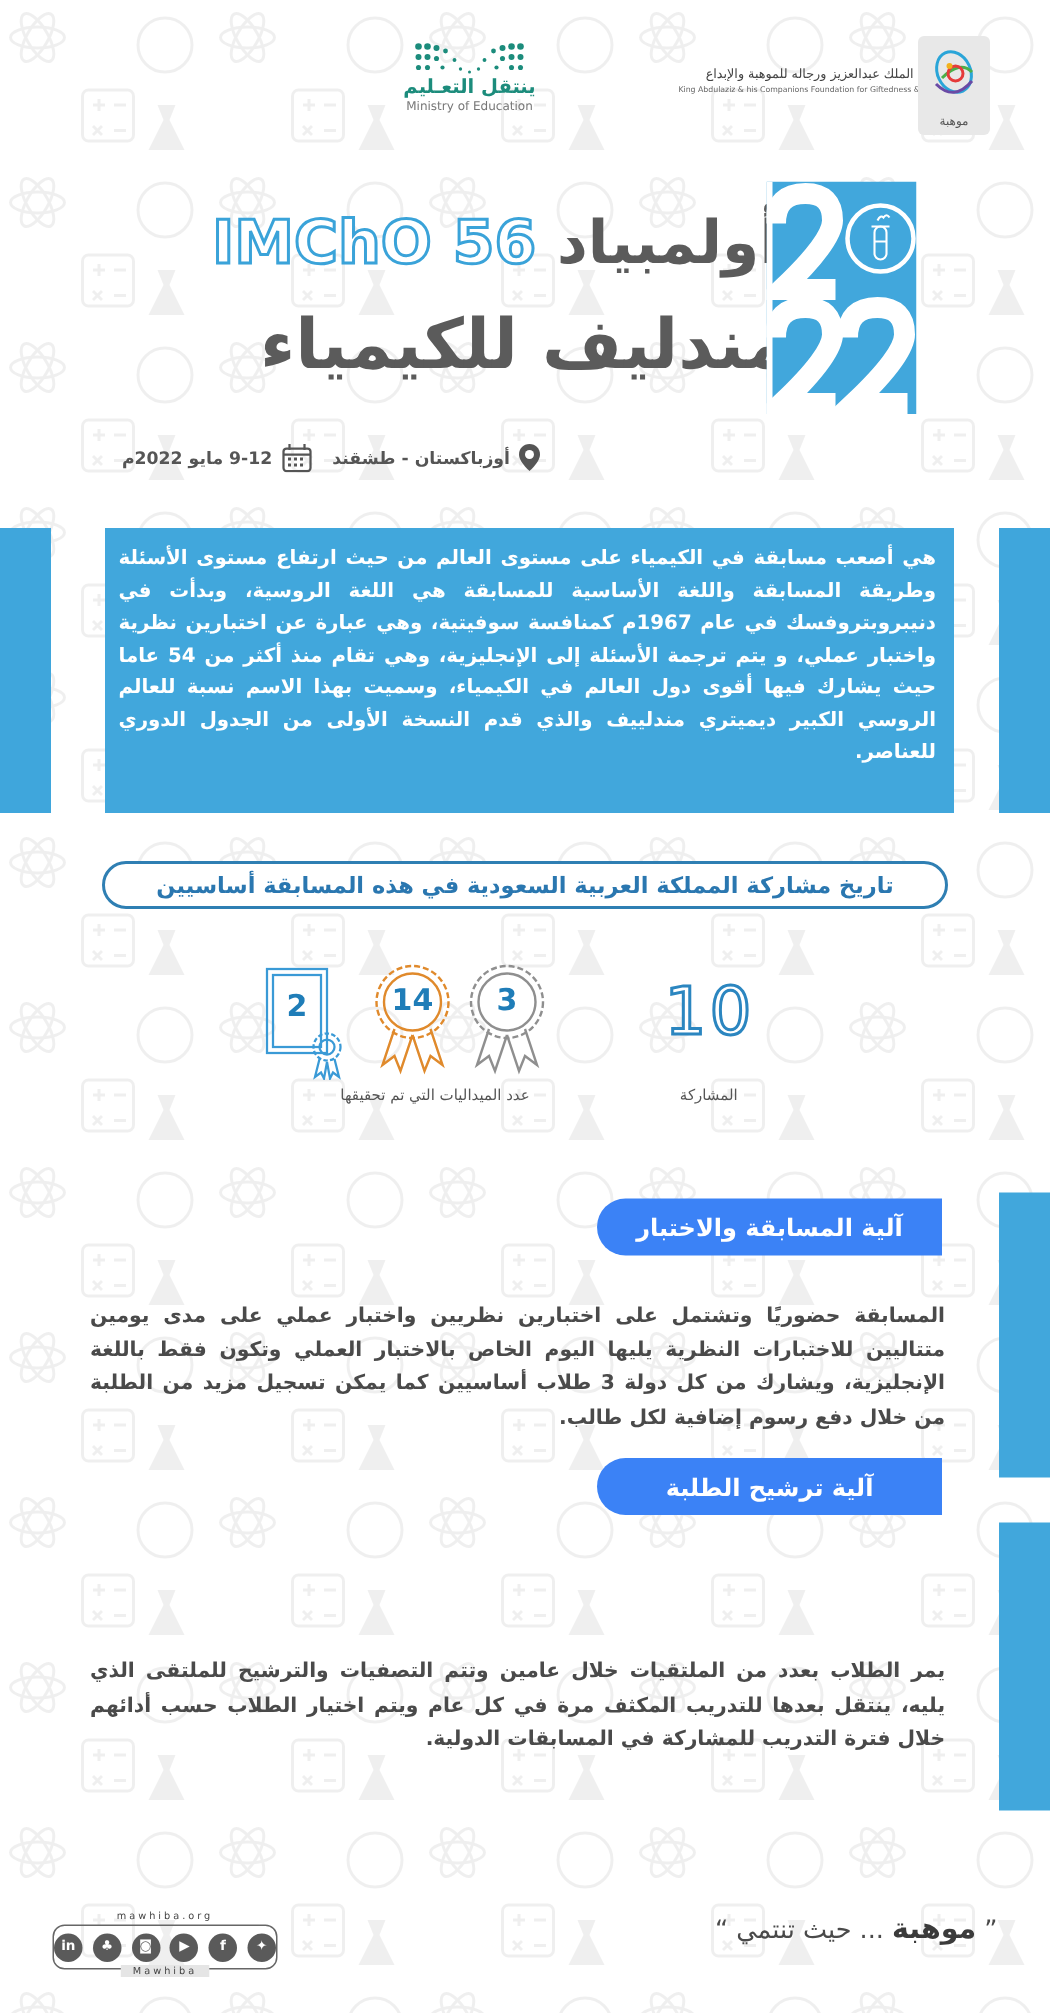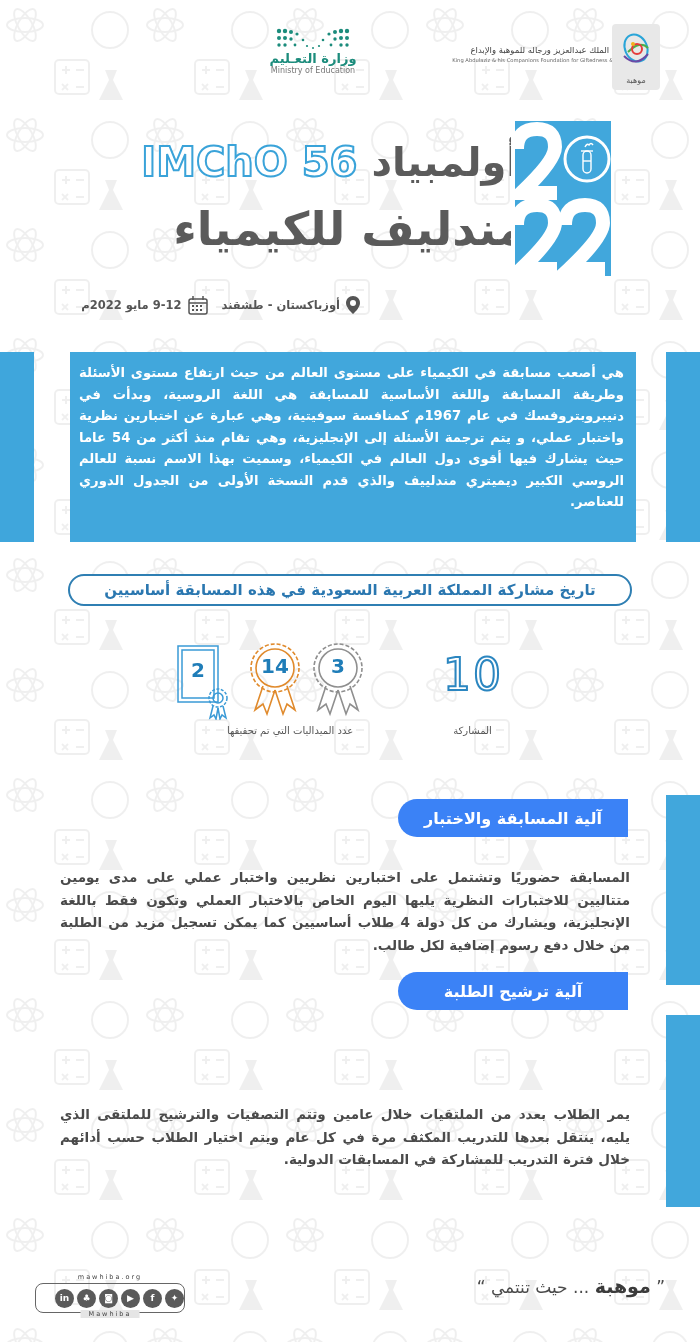--- a/index.html
+++ b/index.html
@@ -115,21 +115,21 @@
     font-size: 13.5px; font-weight: bold; color: #4a4a4a; line-height: 22.5px;
   }
   .bt1 { top: 866px; }
   .bt2 { top: 1103px; }
 
   
   .footer-social { left: 35px; top: 1273px; width: 150px; height: 50px; }
   .footer-url { font-size: 6.5px; letter-spacing: 2px; text-align: center; color: #444; display: block; height: 10px; }
   .social-frame {
     position: relative; border: 1px solid #666; border-radius: 8px; height: 30px; width: 150px;
-    display: flex; align-items: center; justify-content: flex-end; gap: 3px;
+    display: flex; align-items: center; justify-content: space-between; gap: 3px;
   }
   .social-icon {
     width: 19px; height: 19px; border-radius: 50%; background: #5a5a5a; color: #fff;
     font-size: 9px; font-weight: bold; display: flex; align-items: center; justify-content: center;
     font-family: "DejaVu Sans", sans-serif;
   }
   .social-handle {
     position: absolute; left: 50%; bottom: -6px; transform: translateX(-50%);
     background: #e5e5e5; padding: 0 8px; font-size: 6.5px; letter-spacing: 2px; color: #444; white-space: nowrap;
   }
@@ -182,21 +182,21 @@
         <circle cx="10" cy="17" r="1.7"></circle>
         <circle cx="20" cy="17" r="1.4"></circle>
         <circle cx="32" cy="18" r="1.1"></circle>
       <circle cx="72" cy="17" r="1.7"></circle>
         <circle cx="66" cy="17" r="1.7"></circle>
         <circle cx="56" cy="17" r="1.4"></circle>
         <circle cx="44" cy="18" r="1.1"></circle>
       <circle cx="38" cy="20" r="1"></circle>
     </g>
   </svg>
-  <div class="moe-ar">وزارة التعـليم</div>
+  <div class="moe-ar">ينتقل التعـليم</div>
   <div class="moe-en">Ministry of Education</div>
 </div>
 
 <div class="abs kaf-text">
   <div class="kaf-ar">مؤسسة الملك عبدالعزيز ورجاله للموهبة والإبداع</div>
   <div class="kaf-en">King Abdulaziz &amp; his Companions Foundation for Giftedness &amp; Creativity</div>
 </div>
 <div class="abs mawhiba-badge">
   <svg width="36" height="40" viewBox="0 0 36 40" style="margin-top:6px">
     <ellipse cx="18" cy="18" rx="11" ry="14" fill="none" stroke="#2aa5d8" stroke-width="2" transform="rotate(-25 18 18)"></ellipse>
@@ -301,21 +301,21 @@
     </g>
   </svg>
   <div class="medal-num" style="left:-6px;top:16px">2</div>
 </div>
 <div class="abs medals-label">عدد الميداليات التي تم تحقيقها</div>
 
 <div class="abs right-strip rs1"></div>
 <div class="abs section-header sh1">
   <span>آلية المسابقة والاختبار</span>
 </div>
-<p class="abs body-text bt1">المسابقة حضوريًا وتشتمل على اختبارين نظريين واختبار عملي على مدى يومين متتاليين للاختبارات النظرية يليها اليوم الخاص بالاختبار العملي وتكون فقط باللغة الإنجليزية، ويشارك من كل دولة 4 طلاب أساسيين كما يمكن تسجيل مزيد من الطلبة من خلال دفع رسوم إضافية لكل طالب.</p>
+<p class="abs body-text bt1">المسابقة حضوريًا وتشتمل على اختبارين نظريين واختبار عملي على مدى يومين متتاليين للاختبارات النظرية يليها اليوم الخاص بالاختبار العملي وتكون فقط باللغة الإنجليزية، ويشارك من كل دولة 3 طلاب أساسيين كما يمكن تسجيل مزيد من الطلبة من خلال دفع رسوم إضافية لكل طالب.</p>
 
 <div class="abs right-strip rs2"></div>
 <div class="abs section-header sh2">
   <span>آلية ترشيح الطلبة</span>
 </div>
 <p class="abs body-text bt2">يمر الطلاب بعدد من الملتقيات خلال عامين وتتم التصفيات والترشيح للملتقى الذي يليه، ينتقل بعدها للتدريب المكثف مرة في كل عام ويتم اختيار الطلاب حسب أدائهم خلال فترة التدريب للمشاركة في المسابقات الدولية.</p>
 
 <div class="abs footer-social">
   <span class="footer-url">mawhiba.org</span>
   <div class="social-frame">

